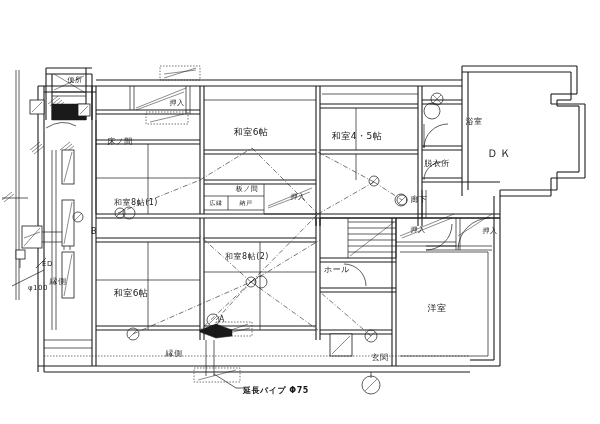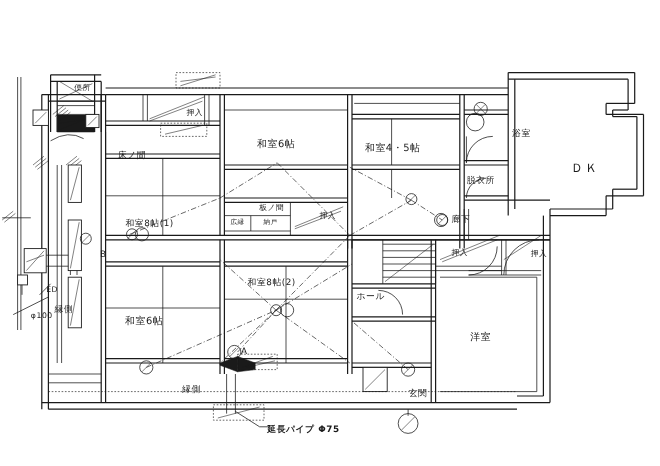--- a/index.html
+++ b/index.html
@@ -335,21 +335,21 @@
   </svg>
 
   
   <div class="lbl sz7" style="left:61px;  top:80px;">便所</div>
   <div class="lbl sz8" style="left:120px; top:110px;margin-top:32px;">床ノ間</div>
   <div class="lbl sz7" style="left:163px; top:103px;">押入</div>
   <div class="lbl sz9" style="left:251px; top:132px;">和室6帖</div>
   <div class="lbl sz9" style="left:357px; top:136px;">和室4・5帖</div>
   <div class="lbl sz8" style="left:437px; top:122px;margin-left:37px;">浴室</div>
   <div class="lbl sz8" style="left:437px; top:164px;text-align:right;">脱衣所</div>
-  <div class="lbl sz11" style="left:532px; top:153px;">ＤＫ</div>
+  <div class="lbl sz11" style="left:500px; top:153px;">ＤＫ</div>
   <div class="lbl sz8" style="left:136px; top:162px;margin-top:41px;">和室8帖(1)</div>
   <div class="lbl sz7" style="left:233px; top:189px;">板ノ間</div>
   <div class="lbl sz6" style="left:216px; top:203px;">広縁</div>
   <div class="lbl sz6" style="left:246px; top:203px;">納戸</div>
   <div class="lbl sz7" style="left:284px; top:197px;">押入</div>
   <div class="lbl sz8" style="left:419px; top:200px;">廊下</div>
   <div class="lbl sz8" style="left:247px; top:257px;">和室8帖(2)</div>
   <div class="lbl sz8" style="left:337px; top:270px;">ホール</div>
   <div class="lbl sz7" style="left:404px; top:230px;">押入</div>
   <div class="lbl sz7" style="left:476px; top:231px;">押入</div>

